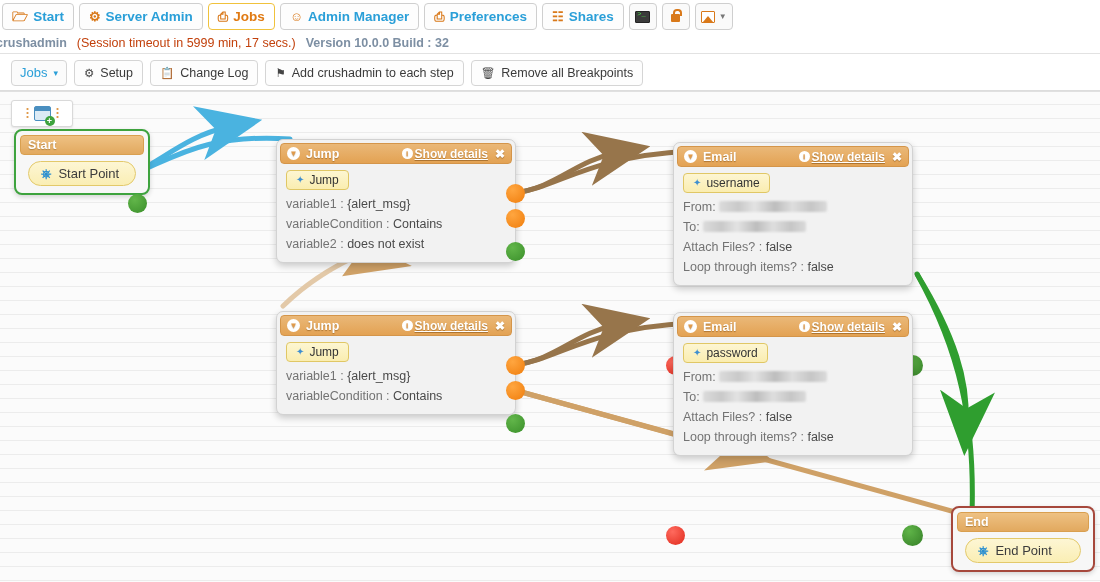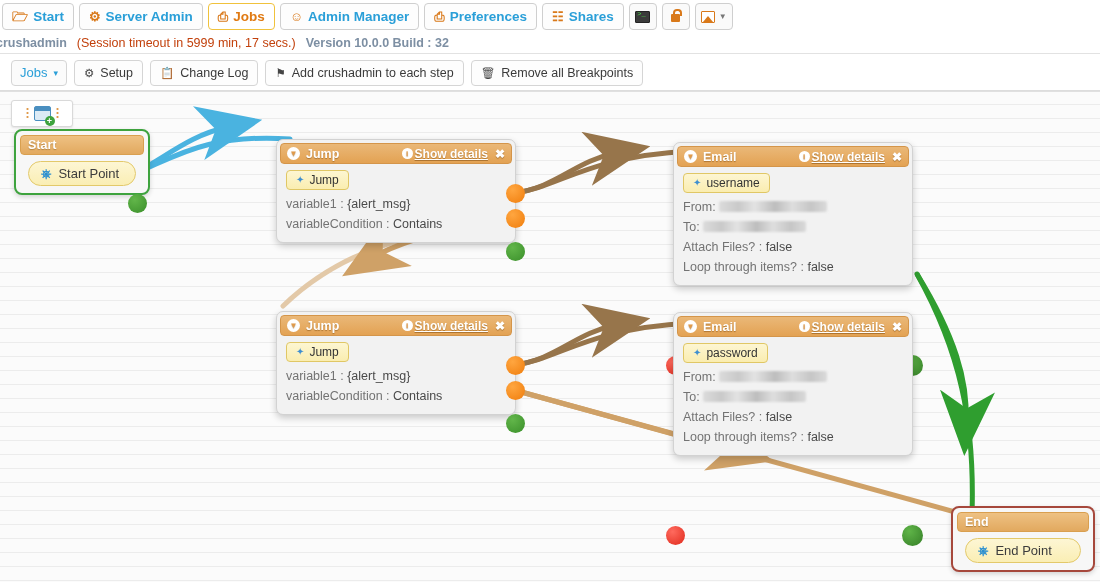--- a/index.html
+++ b/index.html
@@ -390,20 +390,24 @@
           <span>Jump</span>
         </div>
         <div class="kvrow">
           <span class="kvkey">variable1 :</span>
           <span class="kvval">{alert_msg}</span>
         </div>
         <div class="kvrow">
           <span class="kvkey">variableCondition :</span>
           <span class="kvval">Contains</span>
         </div>
+        <div class="kvrow">
+          <span class="kvkey">variable2 :</span>
+          <span class="kvval">does not exist</span>
+        </div>
       </div>
       <span class="port orange" style="left:229px; top:44px;"></span>
       <span class="port orange" style="left:229px; top:69px;"></span>
       <span class="port green" style="left:229px; top:102px;"></span>
     </div>
 
     <div class="node step" style="left:673px; top:51px;">
       <div class="step-hdr">
         <span class="collapse-dot">▼</span>
         <span class="step-title">Email</span>

